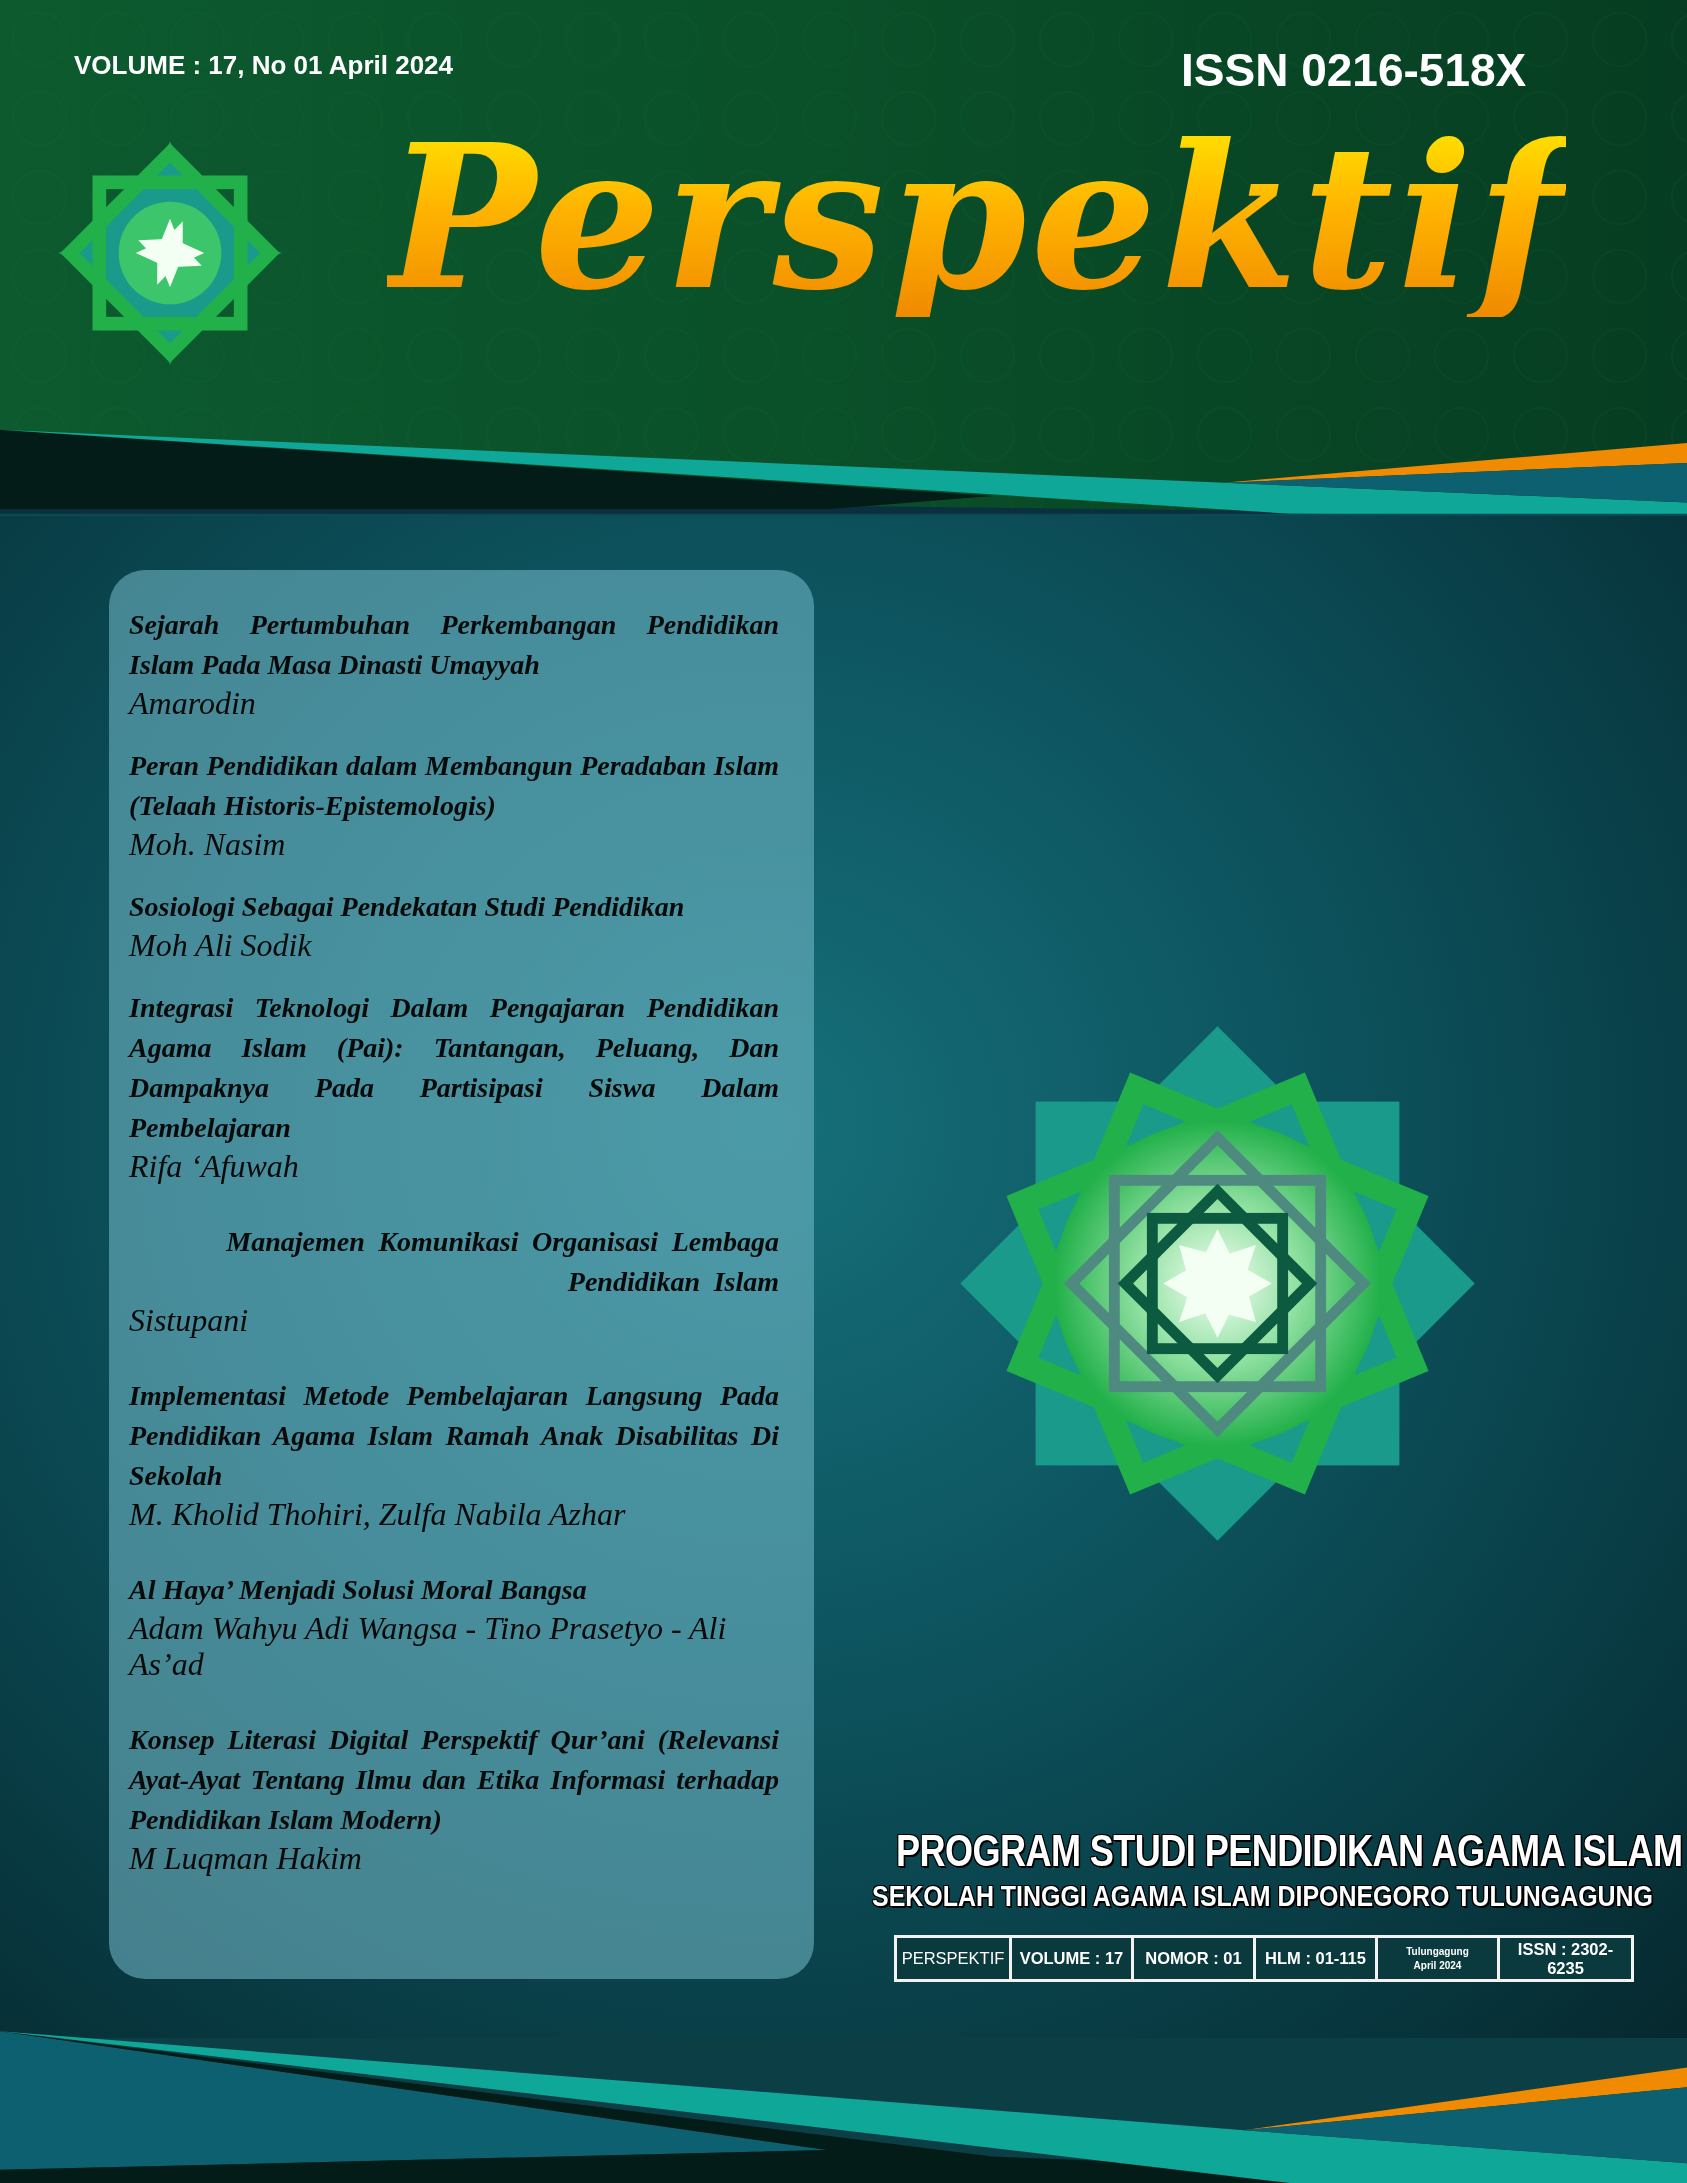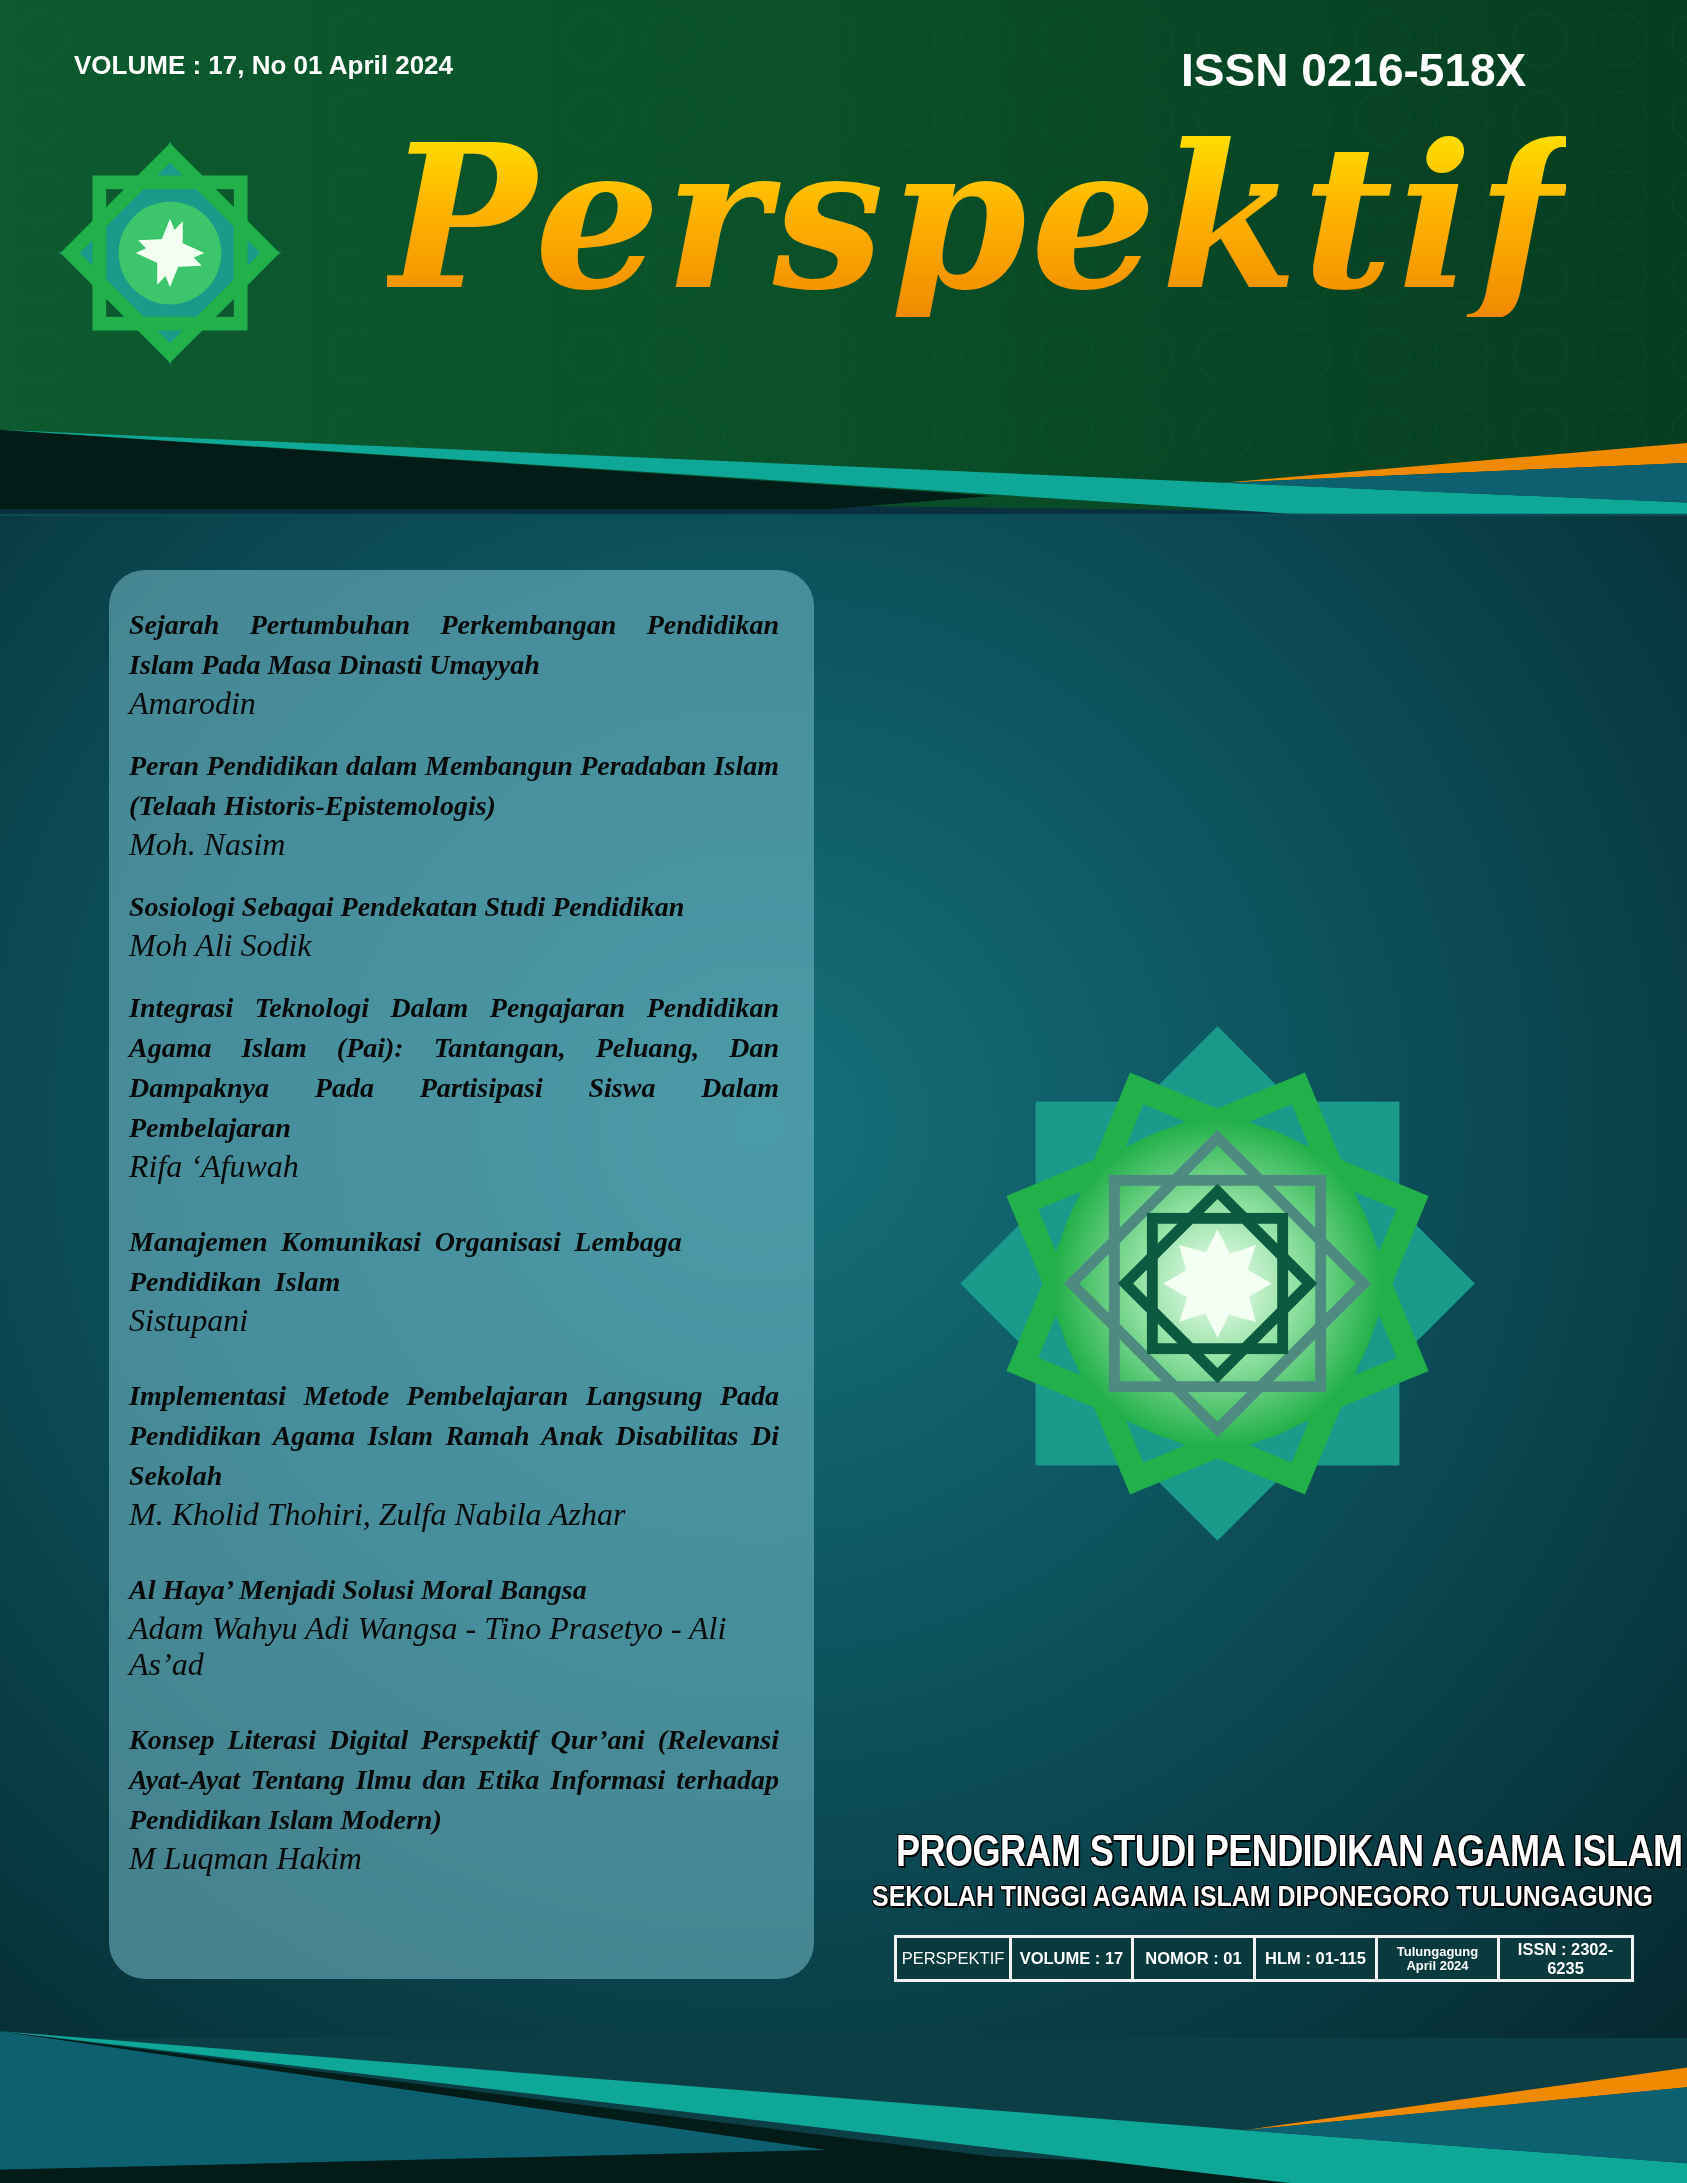--- a/index.html
+++ b/index.html
@@ -33,21 +33,21 @@
            letter-spacing:-0.7px; transform:scaleX(0.82); transform-origin:left; white-space:nowrap;
            text-shadow:2px 2px 0 #000,-1.3px -1.3px 0 #000,1.3px -1.3px 0 #000,-1.3px 1.3px 0 #000; }
   .prog2 { position:absolute; left:872px; top:1880px; color:#fff; font-weight:bold; font-size:29px;
            transform:scaleX(0.86); transform-origin:left; white-space:nowrap;
            text-shadow:2px 2px 0 #000,-1.3px -1.3px 0 #000,1.3px -1.3px 0 #000,-1.3px 1.3px 0 #000; }
   .infobox { position:absolute; left:894px; top:1935px; width:734px; height:41px; border:3.3px solid #f2f2f2;
              display:flex; background:#0a3a3d; }
   .cell { border-right:3.3px solid #f2f2f2; color:#fff; font-weight:bold; font-size:16.5px;
           display:flex; align-items:center; justify-content:center; text-align:center; }
   .cell:last-child { border-right:none;text-align:center; }
-  .cell.small { font-size:13px; line-height:13.2px; flex-direction:column; }
+  .cell.small { font-size:10px; line-height:13.2px; flex-direction:column; }
   .stripes-bottom { position:absolute; left:0; top:2018px; width:1687px; height:165px; }
 </style>
 </head>
 <body>
 
 <div class="header">
   <div class="pattern"></div>
   <div class="vol">VOLUME : 17, No 01 April 2024</div>
   <div class="issn-top">ISSN 0216-518X</div>
   <svg class="small-star" viewBox="-100 -100 200 200">
@@ -86,21 +86,21 @@
   </div>
   <div class="art" style="margin-bottom:25px">
     <div class="art-title">Sosiologi Sebagai Pendekatan Studi Pendidikan</div>
     <div class="art-author">Moh Ali Sodik</div>
   </div>
   <div class="art" style="margin-bottom:38px">
     <div class="art-title">Integrasi Teknologi Dalam Pengajaran Pendidikan Agama Islam (Pai): Tantangan, Peluang, Dan Dampaknya Pada Partisipasi Siswa Dalam Pembelajaran</div>
     <div class="art-author">Rifa ‘Afuwah</div>
   </div>
   <div class="art" style="margin-bottom:38px">
-    <div class="art-title" style="text-align:left;word-spacing:6.6px">Manajemen Komunikasi Organisasi Lembaga Pendidikan Islam</div>
+    <div class="art-title" style="text-align:right;word-spacing:6.6px">Manajemen Komunikasi Organisasi Lembaga Pendidikan Islam</div>
     <div class="art-author">Sistupani</div>
   </div>
   <div class="art" style="margin-bottom:38px">
     <div class="art-title">Implementasi Metode Pembelajaran Langsung Pada Pendidikan Agama Islam Ramah Anak Disabilitas Di Sekolah</div>
     <div class="art-author">M. Kholid Thohiri, Zulfa Nabila Azhar</div>
   </div>
   <div class="art" style="margin-bottom:38px">
     <div class="art-title">Al Haya’ Menjadi Solusi Moral Bangsa</div>
     <div class="art-author">Adam Wahyu Adi Wangsa - Tino Prasetyo - Ali As’ad</div>
   </div>

